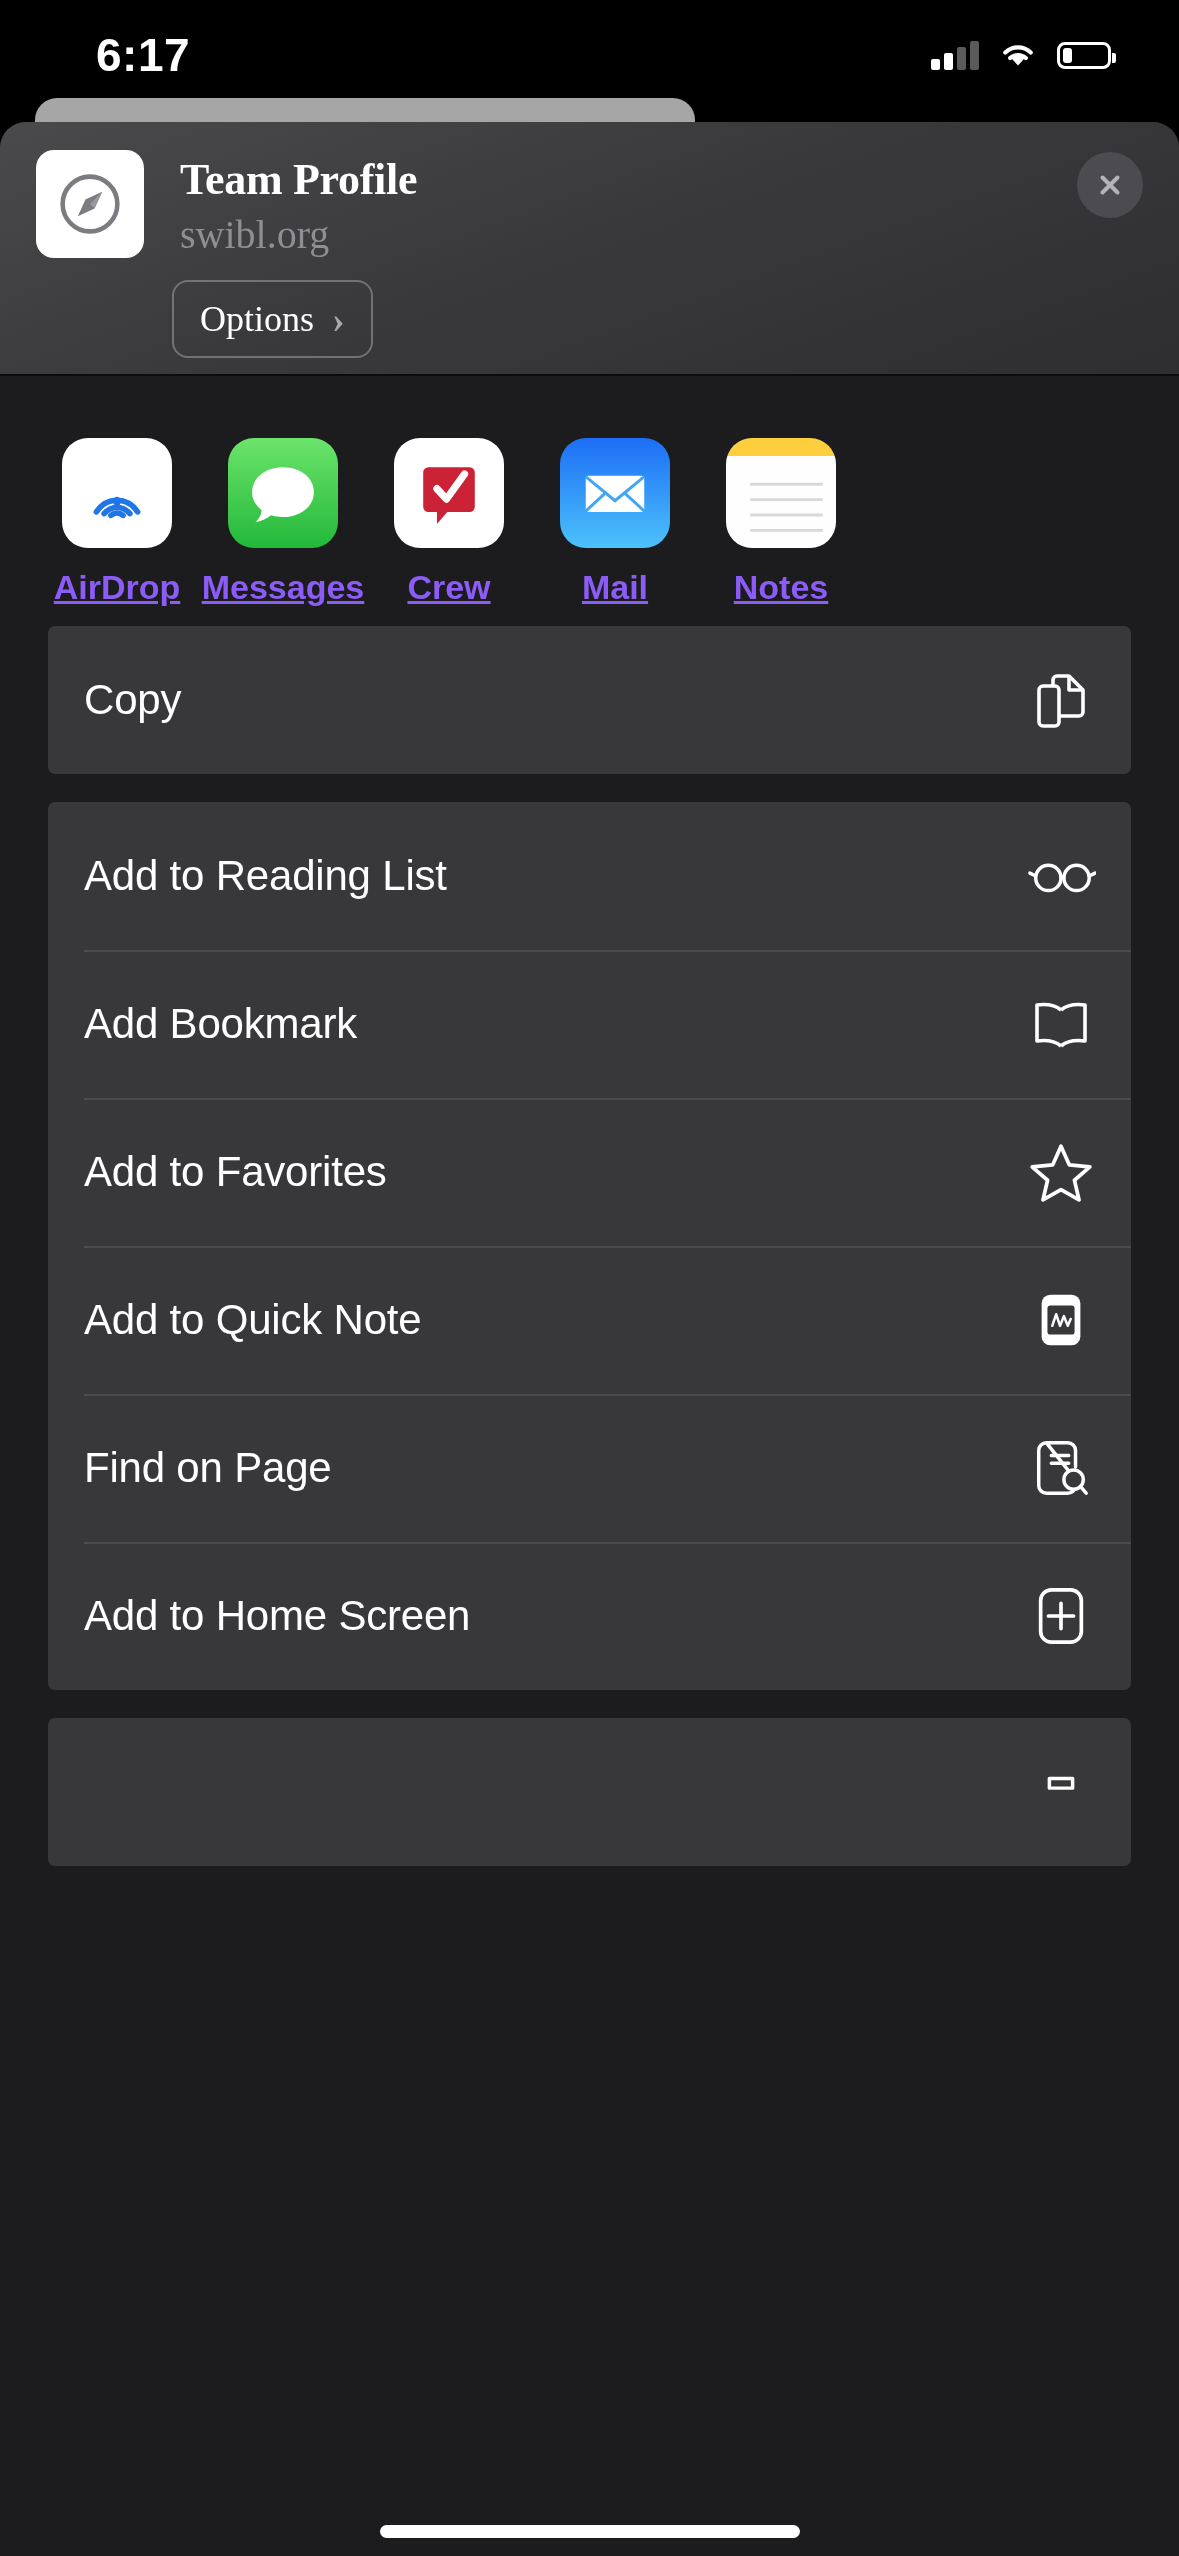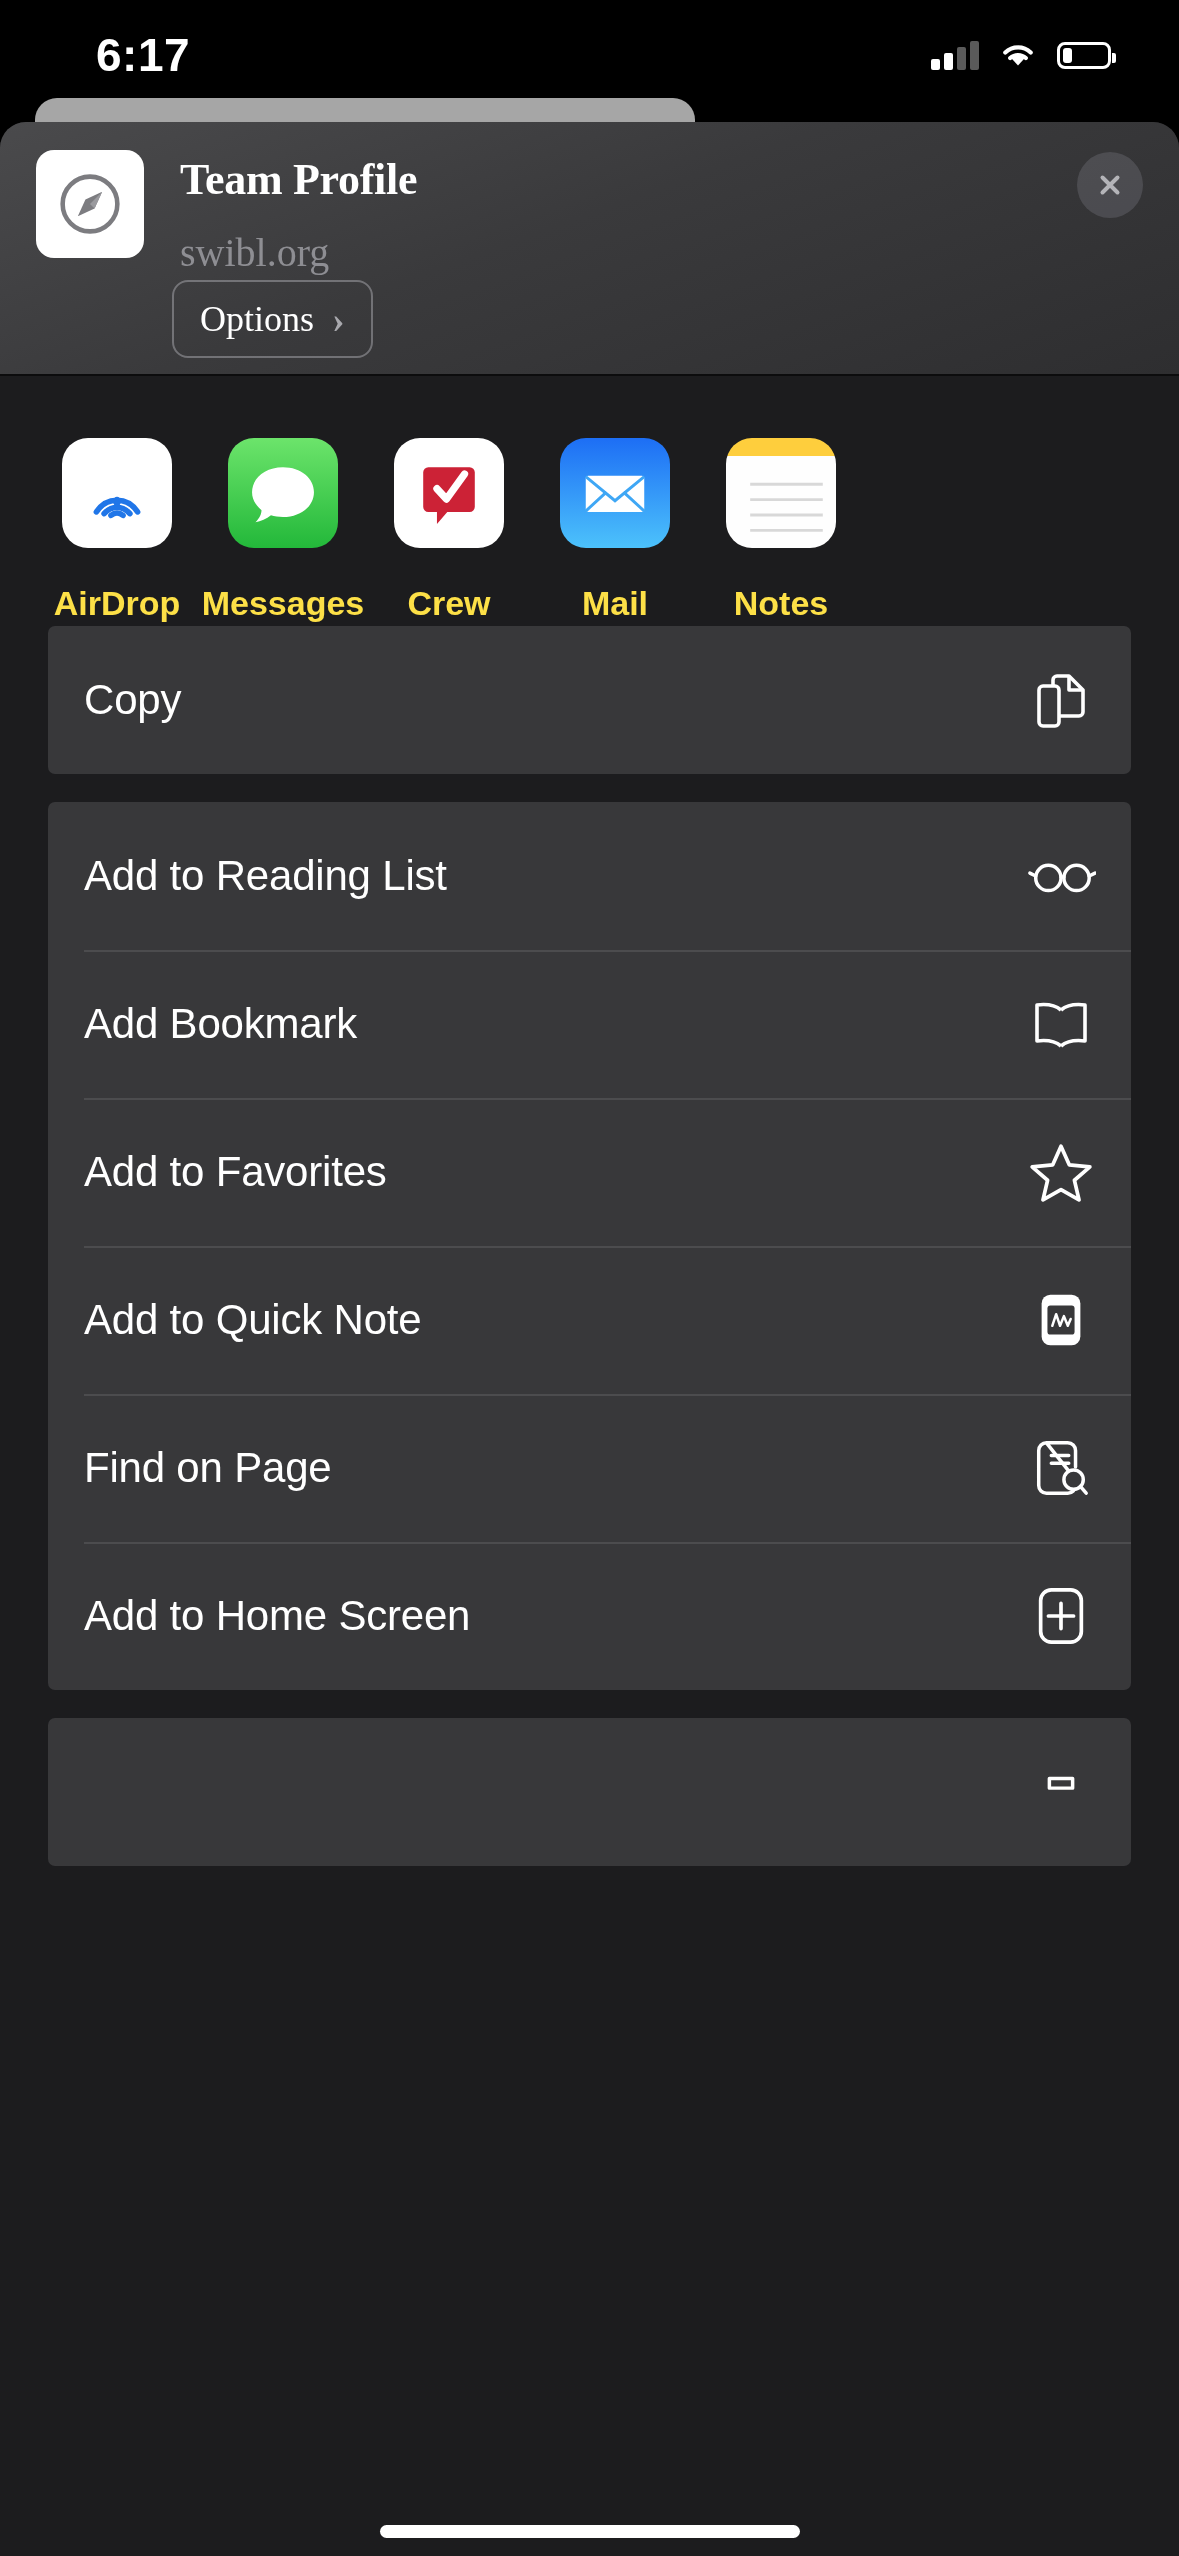--- a/index.html
+++ b/index.html
@@ -63,21 +63,21 @@
   .site-icon{
     width:108px; height:108px; background:#fff; border-radius:18px;
     display:flex; align-items:center; justify-content:center; flex:none;
   }
   .hdr-text{ margin-left:36px; padding-top:6px; }
   .hdr-title{
     color:#fff; font-size:44px; font-weight:bold; line-height:1.1;
     letter-spacing:-0.3px;
   }
   .hdr-sub{
-    color:#8e8e93; font-size:40px; line-height:1.25; margin-top:24px;
+    color:#8e8e93; font-size:40px; line-height:1.25; margin-top:6px;
   }
   .close-btn{
     position:absolute; right:36px; top:30px;
     width:66px; height:66px; border-radius:50%;
     background:rgba(120,120,128,0.35);
     display:flex; align-items:center; justify-content:center;
   }
   .options-btn{
     position:absolute; left:172px; top:158px;
     height:78px; padding:0 26px;
@@ -97,22 +97,23 @@
   }
   .app{
     width:166px; flex:none; display:flex; flex-direction:column;
     align-items:center;
   }
   .app-icon{
     width:110px; height:110px; border-radius:26px; overflow:hidden;
     display:flex; align-items:center; justify-content:center; position:relative;
   }
   .app-label{
-    color:#fde047; font-size:34px; font-weight:bold; margin-top:36px;
+    color:#8b5cf6; font-size:34px; font-weight:bold; margin-top:20px;
     white-space:nowrap;
+    text-decoration:underline;
   }
   .ic-airdrop{ background:#fff; }
   .ic-messages{ background:linear-gradient(180deg,#6ce46b,#23b83a); }
   .ic-mail{ background:linear-gradient(180deg,#1d6ef5,#4cc2fb); }
   .ic-crew{ background:#fff; }
   .ic-notes{ background:linear-gradient(180deg,#fece3d 0%,#fece3d 16%,#fefefe 16%); }
 
   
   .groups{ padding:0 48px; }
   .group{

